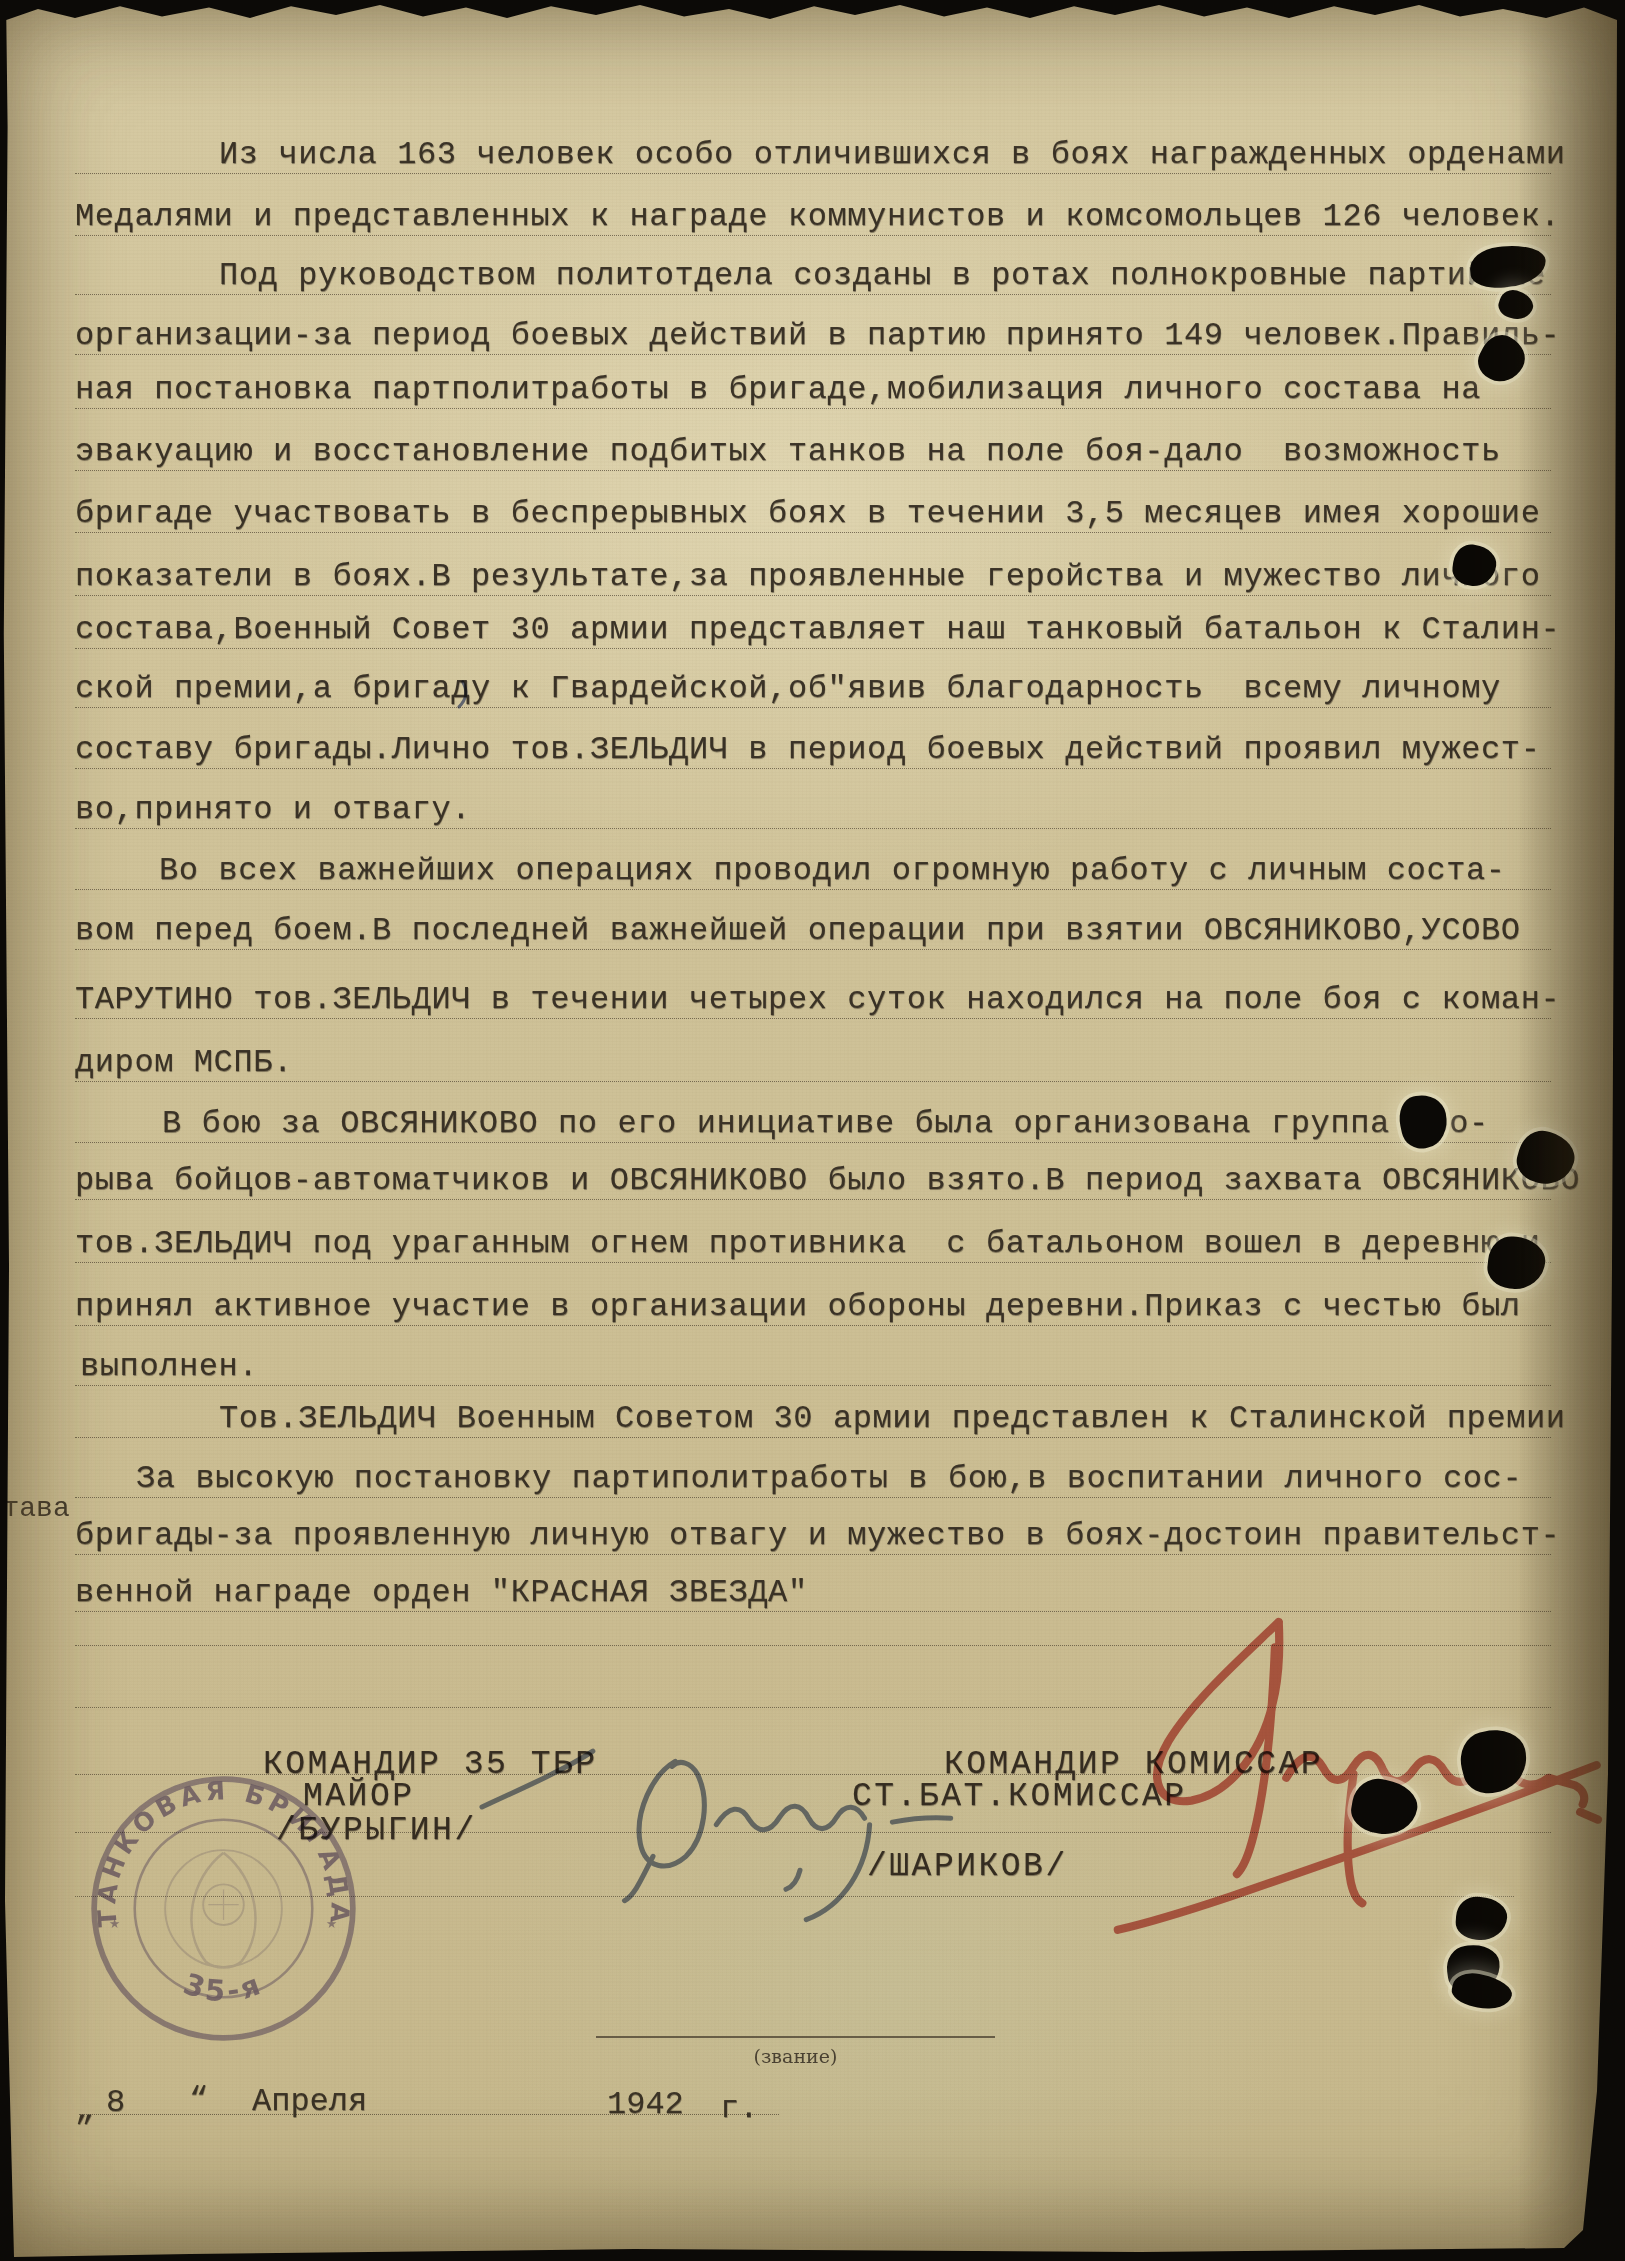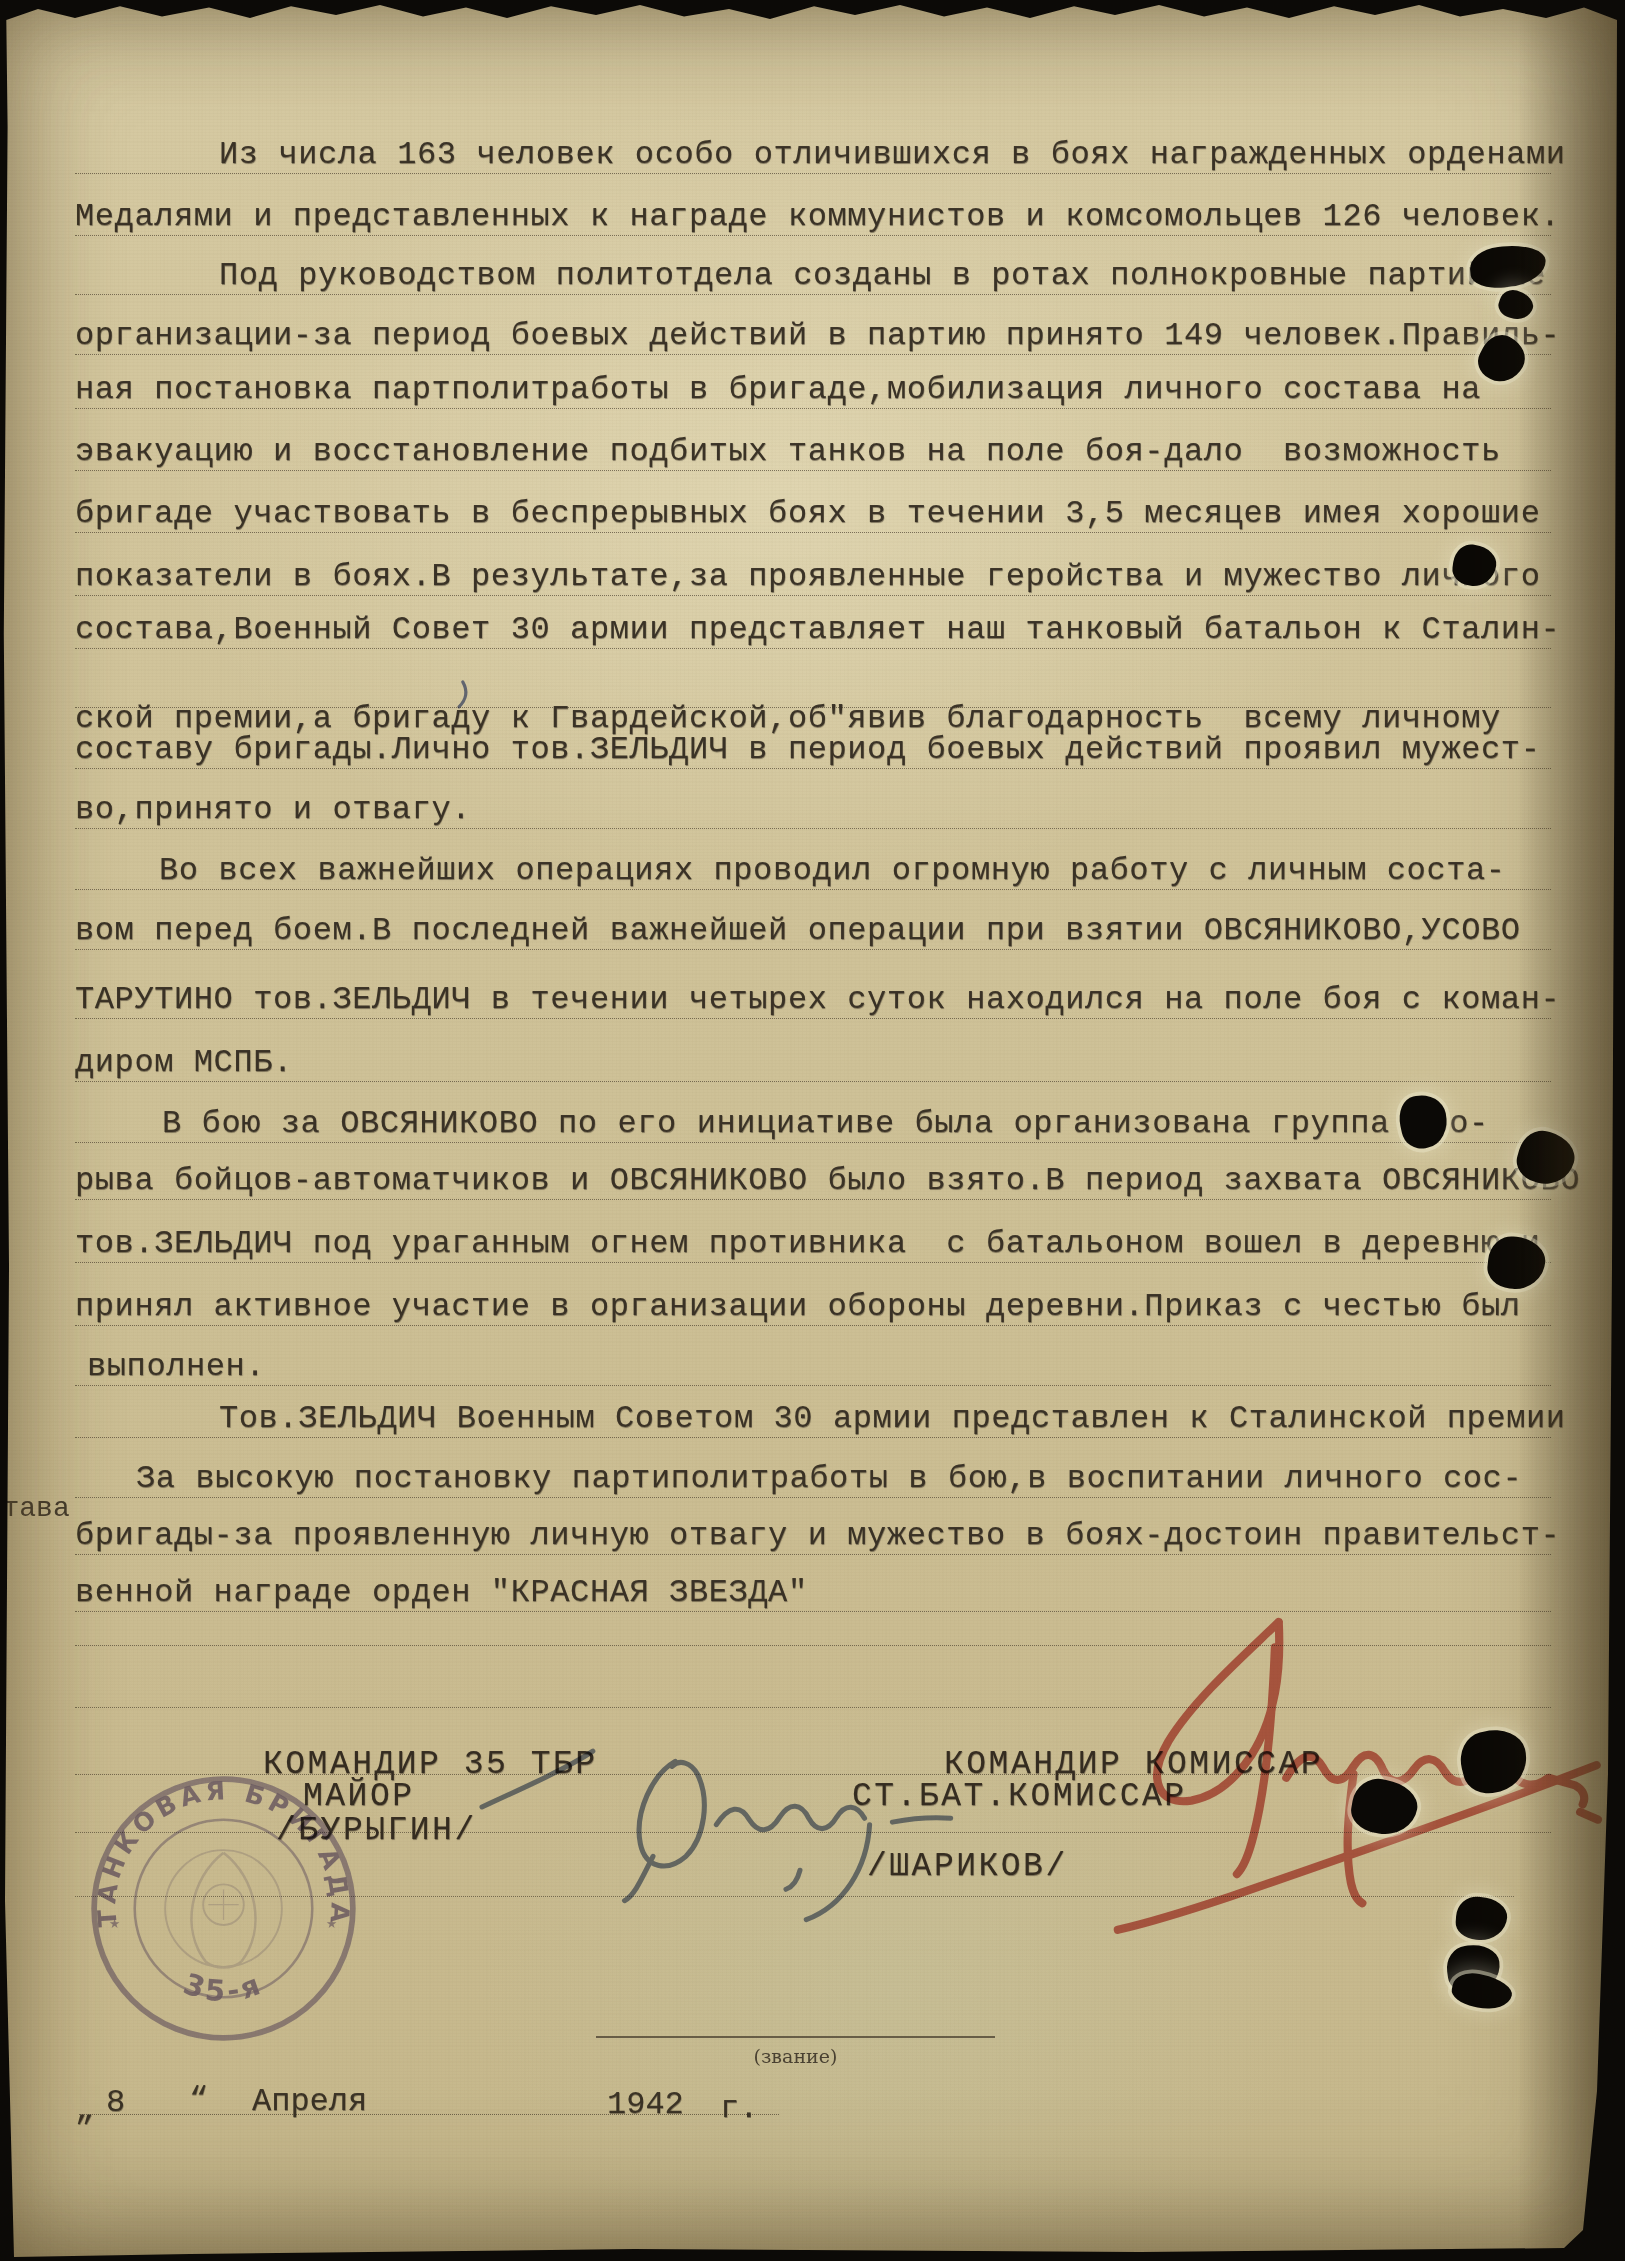--- a/index.html
+++ b/index.html
@@ -88,21 +88,21 @@
         <div class="tline" style="top: 495px;">
           <span style="margin-left: 0px;">бригаде участвовать в беспрерывных боях в течении 3,5 месяцев имея хорошие</span>
         </div>
         <div class="tline" style="top: 558px;">
           <span style="margin-left: 0px;">показатели в боях.В результате,за проявленные геройства и мужество личного</span>
         </div>
         <div class="tline" style="top: 611px;">
           <span style="margin-left: 0px;">состава,Военный Совет 30 армии представляет наш танковый батальон к Сталин-</span>
         </div>
         <div class="tline" style="top: 670px;">
-          <span style="margin-left: 0px; margin-top: 30px;">ской премии,а бригаду к Гвардейской,об"явив благодарность  всему личному</span>
+          <span style="margin-left: 0px;">ской премии,а бригаду к Гвардейской,об"явив благодарность  всему личному</span>
         </div>
         <div class="tline" style="top: 731px;">
           <span style="margin-left: 0px;">составу бригады.Лично тов.ЗЕЛЬДИЧ в период боевых действий проявил мужест-</span>
         </div>
         <div class="tline" style="top: 791px;">
           <span style="margin-left: 0px;">во,принято и отвагу.</span>
         </div>
         <div class="tline" style="top: 852px;">
           <span style="margin-left: 84px;">Во всех важнейших операциях проводил огромную работу с личным соста-</span>
         </div>
@@ -121,21 +121,21 @@
         <div class="tline" style="top: 1162px;">
           <span style="margin-left: 0px;">рыва бойцов-автоматчиков и ОВСЯНИКОВО было взято.В период захвата ОВСЯНИКОВО</span>
         </div>
         <div class="tline" style="top: 1225px;">
           <span style="margin-left: 0px;">тов.ЗЕЛЬДИЧ под ураганным огнем противника  с батальоном вошел в деревню и</span>
         </div>
         <div class="tline" style="top: 1288px;">
           <span style="margin-left: 0px;">принял активное участие в организации обороны деревни.Приказ с честью был</span>
         </div>
         <div class="tline" style="top: 1348px;">
-          <span style="margin-left: 12px;">выполнен.</span>
+          <span style="margin-left: 5px;">выполнен.</span>
         </div>
         <div class="tline" style="top: 1400px;">
           <span style="margin-left: 144px;">Тов.ЗЕЛЬДИЧ Военным Советом 30 армии представлен к Сталинской премии</span>
         </div>
         <div class="tline" style="top: 1460px;">
           <span style="margin-left: 61px;">За высокую постановку партиполитработы в бою,в воспитании личного сос-</span>
         </div>
         <div class="tline" style="top: 1517px;">
           <span style="margin-left: 0px;">бригады-за проявленную личную отвагу и мужество в боях-достоин правительст-</span>
         </div>

